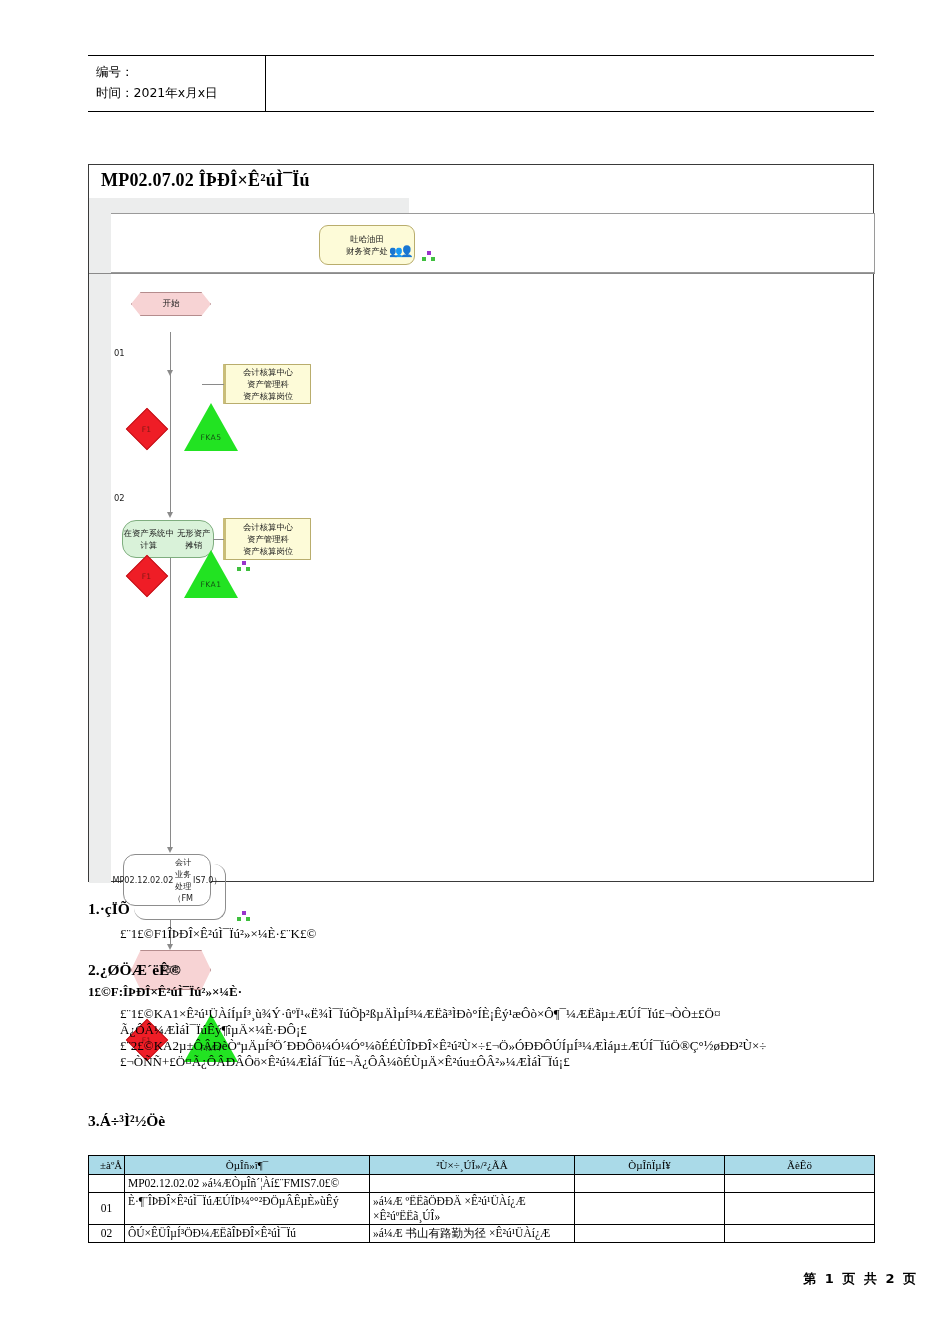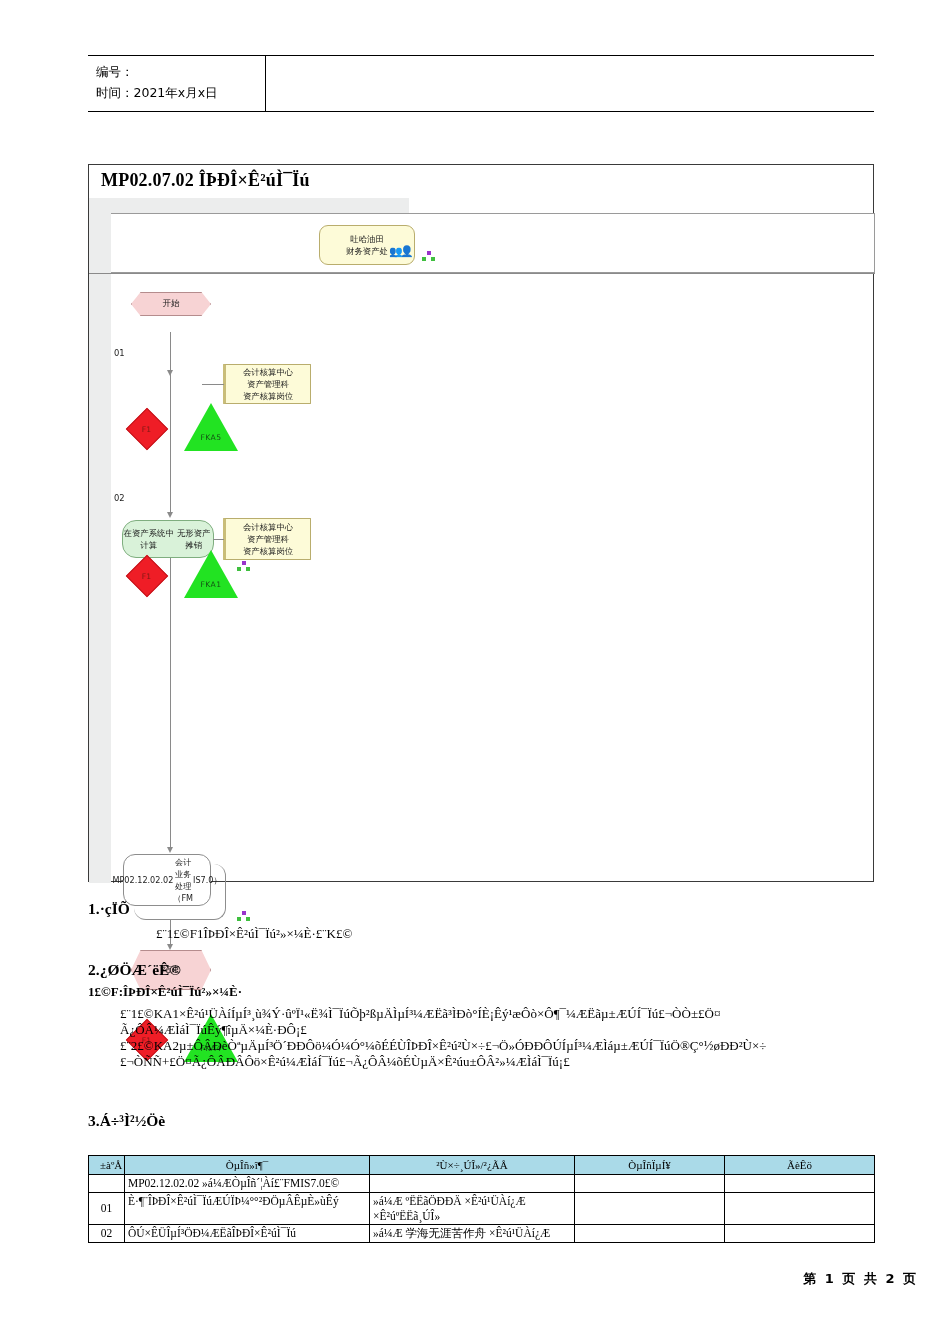--- a/index.html
+++ b/index.html
@@ -465,21 +465,21 @@
       <span>F1</span>
     </div>
     <div class="tri-wrap" style="left:95px; top:816px; width:54px; height:48px;">
       <div class="tri-shape-div"></div>
       <div class="tri-label">FKA4</div>
     </div>
   </div>
 </div>
 
 <div class="sec-head" style="left:88px; top:900px;">1.·çÏÕ</div>
-<div class="sec-body" style="left:120px; top:925px; width:760px;margin-left:36px;">£¨1£©F1ÎÞÐÎ×Ê²úÌ¯Ïú²»×¼È·£¨K£©</div>
+<div class="sec-body" style="left:120px; top:925px; width:760px;">£¨1£©F1ÎÞÐÎ×Ê²úÌ¯Ïú²»×¼È·£¨K£©</div>
 
 <div class="sec-head" style="left:88px; top:961px;">2.¿ØÖÆ´ëÊ©</div>
 <div class="sec-sub" style="left:88px; top:984px;">1£©F:ÎÞÐÎ×Ê²úÌ¯Ïú²»×¼È·</div>
 <div class="sec-body" style="left:120px; top:1005px; width:760px;">£¨1£©KA1×Ê²ú¹ÜÀíÍµÍ³¸ù¾Ý·ûºÏ¹«Ë¾Ì¯ÏúÕþ²ßµÄÌµÍ³¼ÆËã³ÌÐò°ÍÈ¡Êý¹æÔò×Ô¶¯¼ÆËãµ±ÆÚÍ¯Ïú£¬ÒÒ±£Ö¤</div>
 <div class="sec-body" style="left:120px; top:1021px; width:760px;">Ã¿ÔÂ¼ÆÌáÌ¯ÏúÊý¶îµÄ×¼È·ÐÔ¡£</div>
 <div class="sec-body" style="left:120px; top:1037px; width:760px;">£¨2£©KA2µ±ÔÂÐèÒªµÄµÍ³Ö´ÐÐÔö¼Ó¼Ó°¼õÉÉÙÎÞÐÎ×Ê²ú²Ù×÷£¬Ö»ÓÐÐÔÚÍµÍ³¼ÆÌáµ±ÆÚÍ¯ÏúÖ®Ç°½øÐÐ²Ù×÷</div>
 <div class="sec-body" style="left:120px; top:1053px; width:760px;">£¬ÒÑÑ+£Ö¤Ã¿ÔÂÐÂÔö×Ê²ú¼ÆÌáÍ¯Ïú£¬Ã¿ÔÂ¼õÉÙµÄ×Ê²úu±ÔÂ²»¼ÆÌáÌ¯Ïú¡£</div>
 
 <div class="sec-head" style="left:88px; top:1112px;">3.Á÷³Ì²½Öè</div>
 
@@ -511,20 +511,20 @@
     <tr>
       <td class="num">01</td>
       <td>È·¶¨ÎÞÐÎ×Ê²úÌ¯ÏúÆÚÏÞ¼°°²ÐÖµÂÊµÈ»ùÊý</td>
       <td>»á¼Æ ºËËãÖÐÐÄ ×Ê²ú¹ÜÀí¿Æ ×Ê²úºËËã¸ÚÎ»</td>
       <td></td>
       <td></td>
     </tr>
     <tr>
       <td class="num">02</td>
       <td>ÔÚ×ÊÜÎµÍ³ÖÐ¼ÆËãÎÞÐÎ×Ê²úÌ¯Ïú</td>
-      <td>»á¼Æ 学海无涯苦作舟 ×Ê²ú¹ÜÀí¿Æ</td>
+      <td>»á¼Æ 书山有路勤为径 ×Ê²ú¹ÜÀí¿Æ</td>
       <td></td>
       <td></td>
     </tr>
   </tbody>
 </table>
 
 <div class="footer">第 1 页 共 2 页</div>
 
 </body></html>

